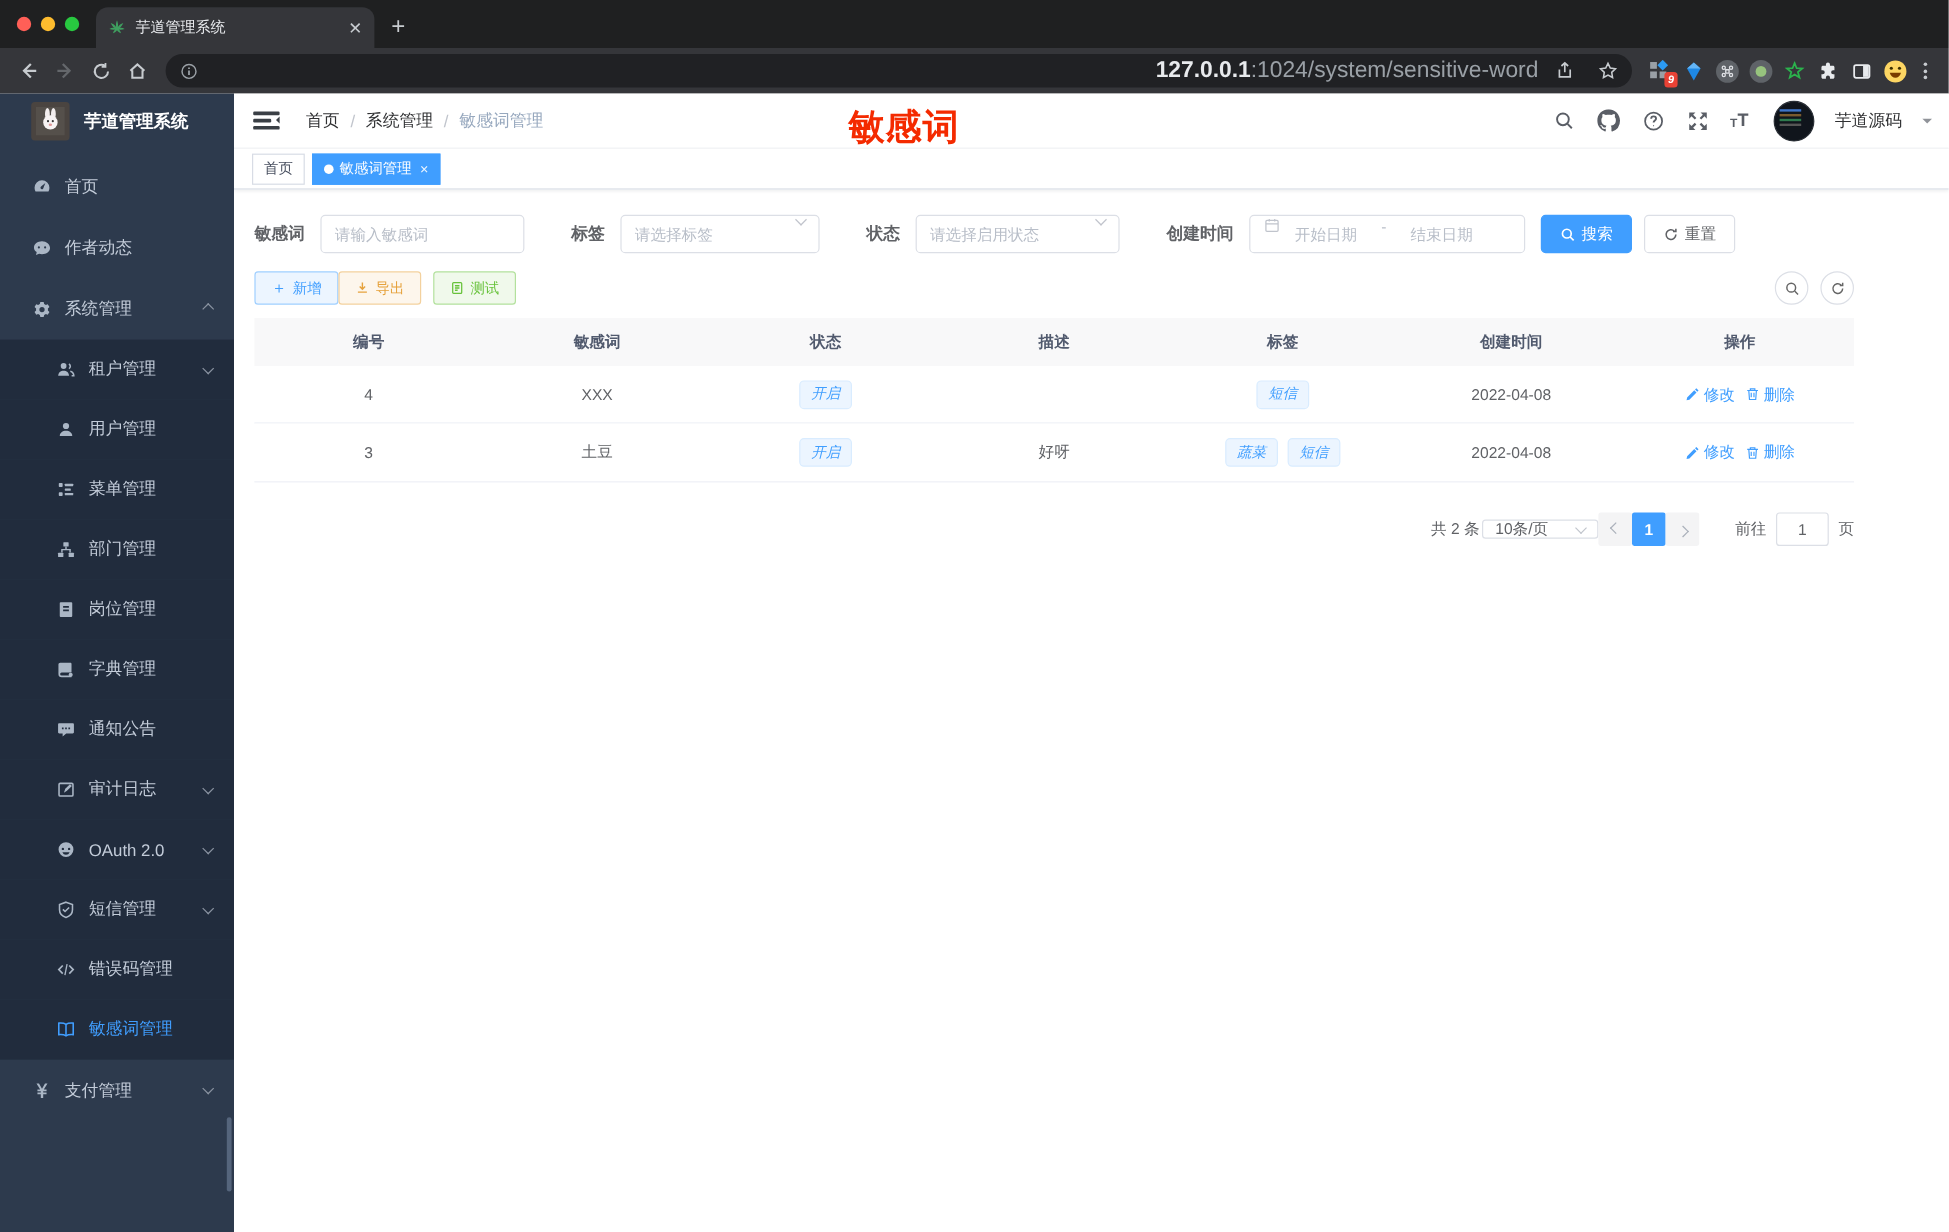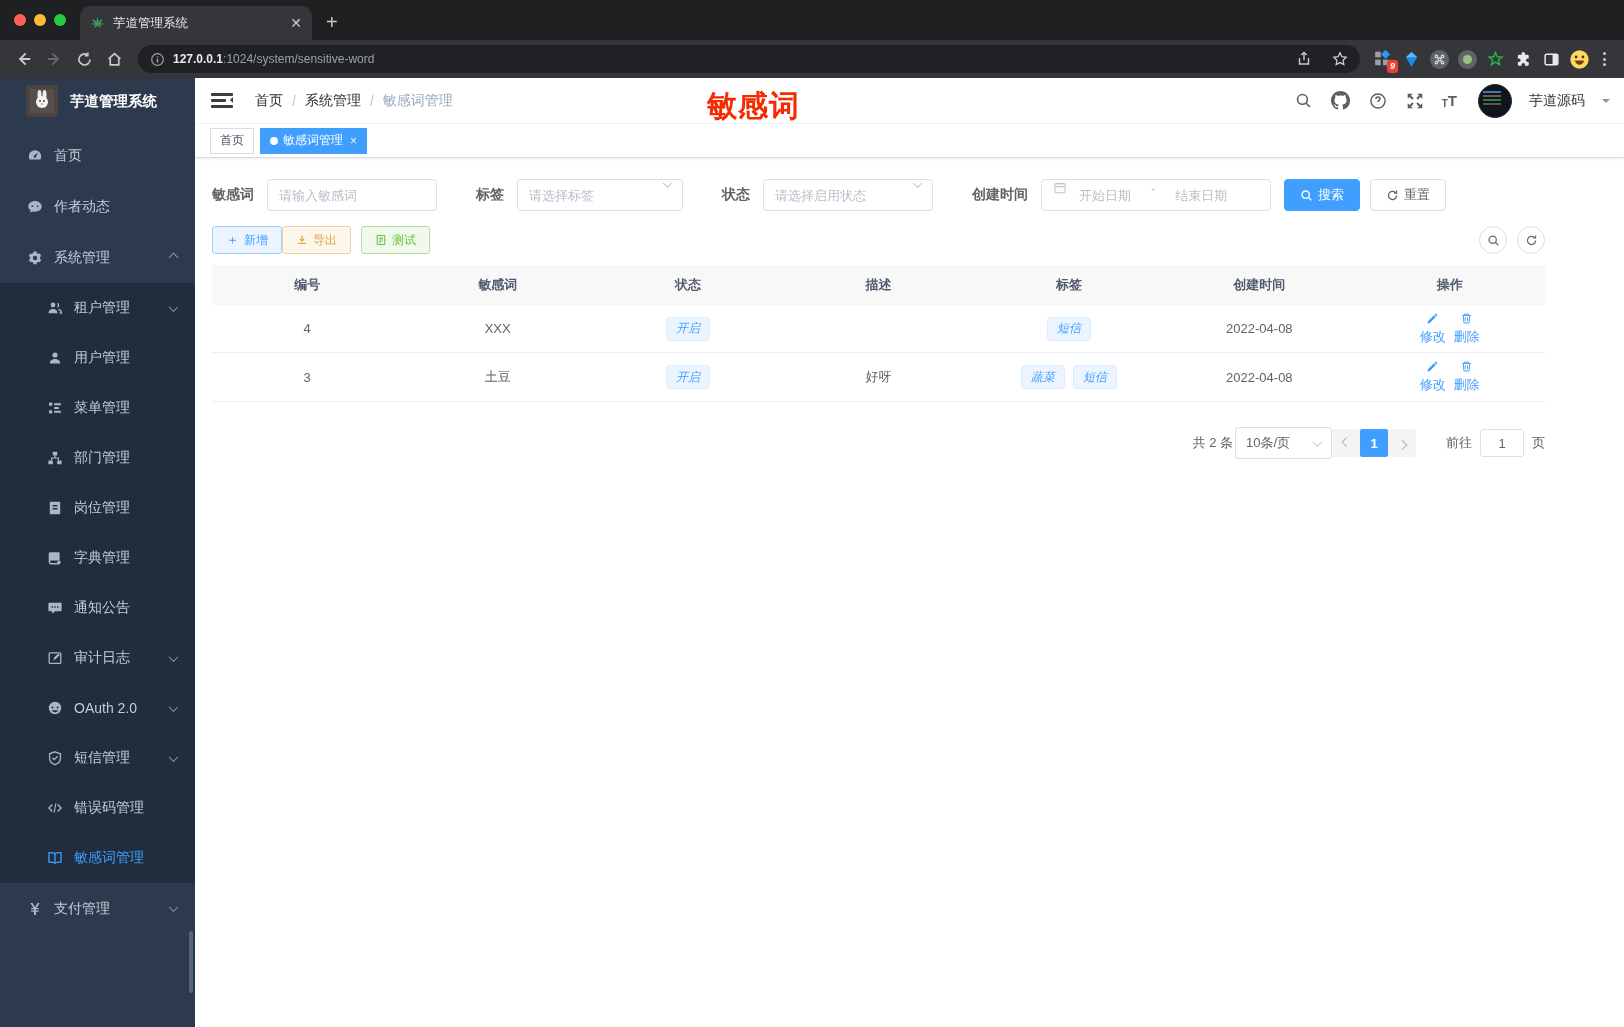--- a/index.html
+++ b/index.html
@@ -14,21 +14,21 @@
   .tl-red{background:#ff5f57;} .tl-yellow{background:#febc2e;} .tl-green{background:#28c840;}
   .btab { margin-left:80px; width:232px; height:34px; background:#35363a; border-radius:10px 10px 0 0;
           display:flex; align-items:center; padding:0 10px; color:#e8eaed; font-size:12.5px; gap:8px; }
   .btab .btab-title { flex:1; white-space:nowrap; overflow:hidden; }
   .btab-close { color:#c7cbcf; font-size:14px; cursor:default; }
   .newtab { color:#c7cbcf; font-size:20px; margin-left:14px; margin-bottom:6px; }
   .toolbar { height:38px; background:#35363a; display:flex; align-items:center; padding:0 10px; gap:2px; }
   .nav-ic { width:28px; height:28px; display:flex; align-items:center; justify-content:center; color:#c7cbcf; }
   .nav-ic.dim { color:#64676b; }
   .omnibox { flex:1; height:28px; background:#202124; border-radius:14px; margin:0 8px; display:flex; align-items:center; padding:0 6px 0 12px; gap:8px; color:#9aa0a6; }
-  .omni-url { flex:1; font-size:12px; white-space:nowrap; overflow:hidden; }
+  .omni-url { flex:1; font-size:19px; white-space:nowrap; overflow:hidden;text-align:right; }
   .omni-url .host { color:#e8eaed; font-weight:700; }
   .ext { width:26px; height:26px; display:flex; align-items:center; justify-content:center; position:relative; }
   .ext-badge { position:absolute; right:-2px; bottom:-1px; background:#e94235; color:#fff; font-size:9px; line-height:1; padding:2px 3px; border-radius:3px; font-weight:700; }
   .circle-ext { width:19px; height:19px; border-radius:50%; background:#5f6368; display:flex; align-items:center; justify-content:center; }
   .kebab { display:flex; flex-direction:column; gap:2.5px; align-items:center; width:20px; }
   .kebab i { width:3px; height:3px; background:#c7cbcf; border-radius:50%; }
 
   
   .app { display:flex; height:949px; }
 
@@ -104,26 +104,26 @@
 
   
   .table { width:100%; border-bottom:1px solid #ebeef5; }
   .t-head, .t-row { display:grid; grid-template-columns:repeat(7,1fr); align-items:center; }
   .t-head { height:40px; background:#f8f8f9; }
   .t-head .t-cell { font-size:13px; font-weight:700; color:#515a6e; }
   .t-row { height:48px; border-bottom:1px solid #ebeef5; background:#fff; }
   .t-row:last-child { border-bottom:none; }
   .t-cell { text-align:center; font-size:13px; color:#606266; display:flex; justify-content:center; align-items:center; gap:8px; }
   .el-tag { display:inline-flex; align-items:center; height:24px; padding:0 9px; background:#ecf5ff; border:1px solid #d9ecff; border-radius:4px; color:#409eff; font-size:12px;font-style:italic; }
-  .op-link { display:inline-flex; align-items:center; gap:3px; color:#409eff; font-size:13px; cursor:pointer;flex-direction:column; }
+  .op-link { display:inline-flex; align-items:center; gap:3px; color:#409eff; font-size:13px; cursor:pointer; }
 
   
   .pagination { display:flex; align-items:center; justify-content:flex-end; margin-top:25px; font-size:13px; color:#606266; }
   .pg-total { margin-right:2px; }
-  .pg-size { width:97px; height:32px; border:1px solid #dcdfe6; border-radius:3px; display:flex; align-items:center; justify-content:space-between; padding:0 10px; color:#606266; cursor:pointer; }
+  .pg-size { width:97px; height:16px; border:1px solid #dcdfe6; border-radius:3px; display:flex; align-items:center; justify-content:space-between; padding:0 10px; color:#606266; cursor:pointer; }
   .pg-btn { width:28px; height:28px; background:#f4f4f5; border-radius:2px; display:flex; align-items:center; justify-content:center; cursor:pointer; }
   .pg-arrow { width:7px; height:7px; border-right:1.5px solid #aab0ba; border-bottom:1.5px solid #aab0ba; }
   .pg-arrow.left { transform:rotate(135deg) translate(-1px,1px); }
   .pg-arrow.right{ transform:rotate(-45deg) translate(-1px,1px); }
   .pg-page { width:28px; height:28px; background:#409eff; color:#fff; border-radius:2px; display:flex; align-items:center; justify-content:center; font-weight:700; cursor:pointer; }
   .pg-goto { display:flex; align-items:center; gap:8px; margin-left:30px; }
   .pg-input { width:44px; height:28px; border:1px solid #dcdfe6; border-radius:3px; text-align:center; font-size:13px; color:#606266; outline:none; font-family:inherit; }
 </style>
 </head>
 <body>

